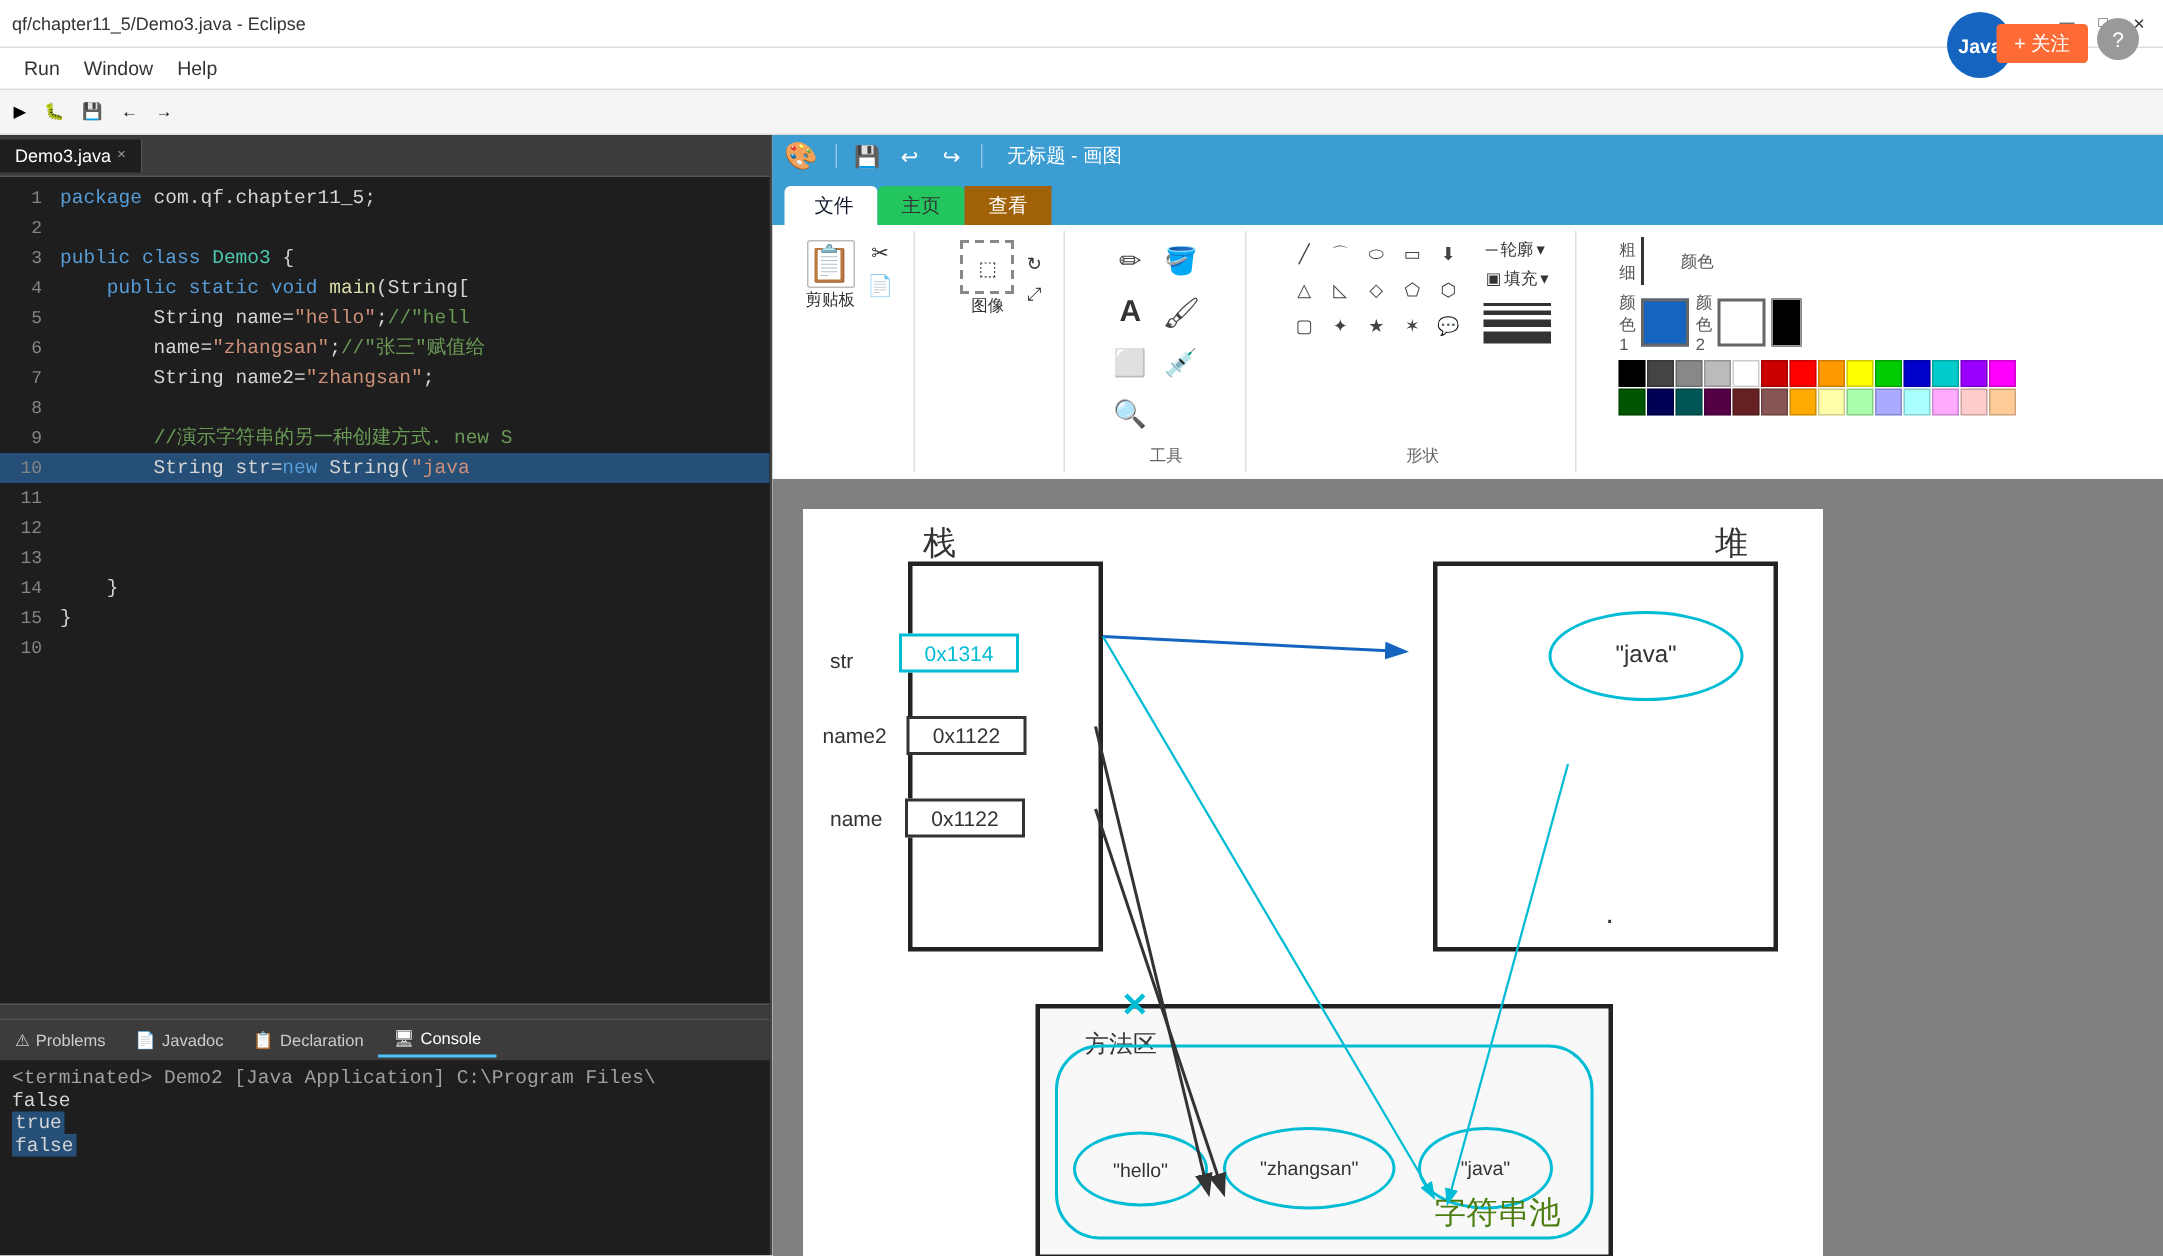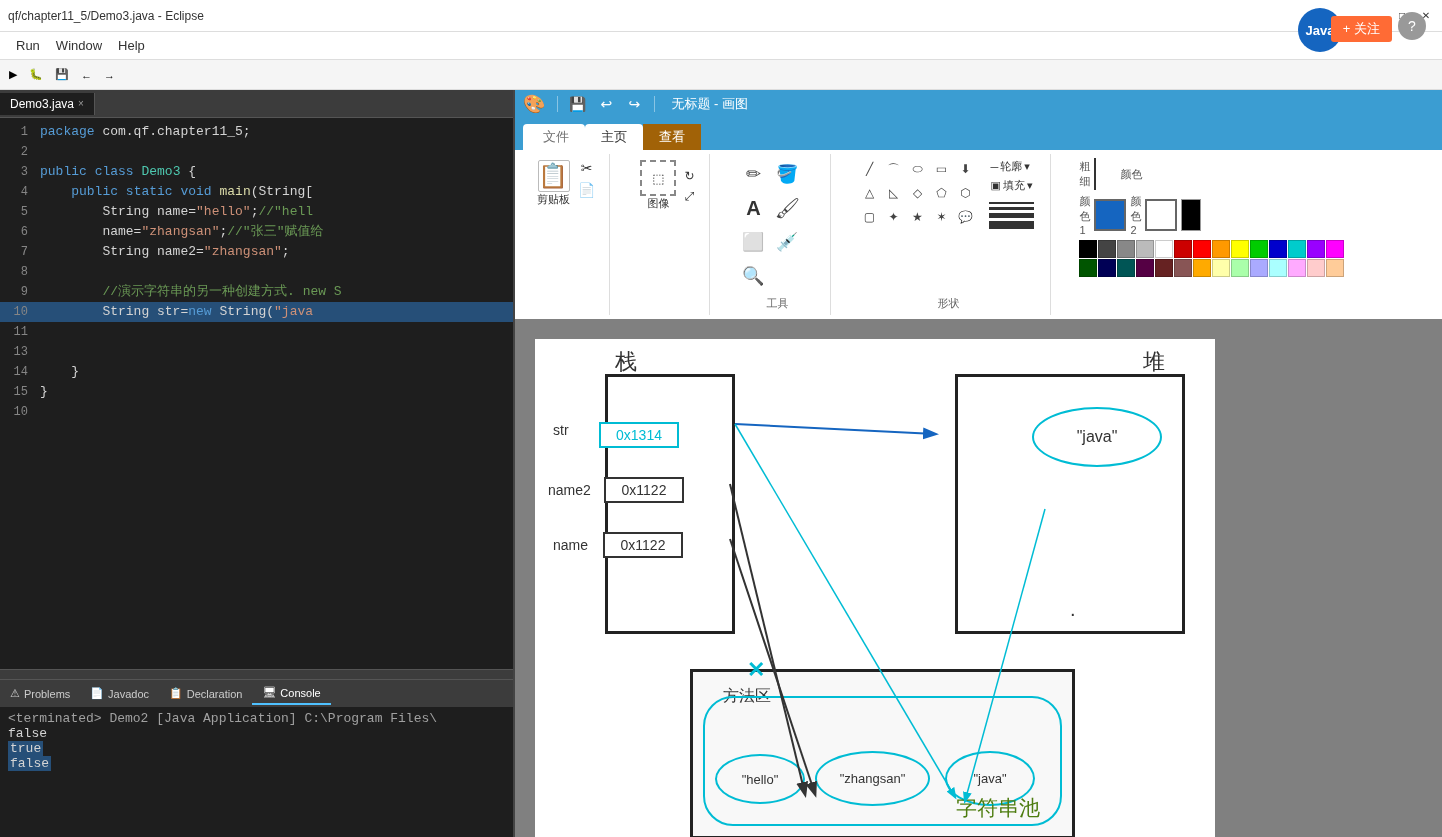--- a/index.html
+++ b/index.html
@@ -175,21 +175,21 @@
     }
     .ribbon-tab {
       padding: 4px 16px;
       font-size: 13px;
       color: #fff;
       cursor: pointer;
       background: #a16207;
     }
     .ribbon-tab.active {
       background: #fff;
-      color: #737373;
+      color: #0f172a;
       border-radius: 4px 4px 0 0;
       padding-left: 20px;
     }
     .ribbon-content {
       display: flex;
       align-items: stretch;
       padding: 4px 8px;
       gap: 16px;
       min-height: 80px;
       background: #fff;
@@ -512,20 +512,24 @@
       </div>
       <div class="code-line highlighted">
         <span class="line-num">10</span>
         <span class="line-content">        String str=<span class="kw-blue">new</span> String(<span class="kw-string">"java</span></span>
       </div>
       <div class="code-line">
         <span class="line-num">11</span>
         <span class="line-content"></span>
       </div>
       <div class="code-line">
+        <span class="line-num">12</span>
+        <span class="line-content"></span>
+      </div>
+      <div class="code-line">
         <span class="line-num">13</span>
         <span class="line-content"></span>
       </div>
       <div class="code-line">
         <span class="line-num">14</span>
         <span class="line-content">    }</span>
       </div>
       <div class="code-line">
         <span class="line-num">15</span>
         <span class="line-content">}</span>
@@ -577,21 +581,21 @@
         <div class="paint-qa-sep"></div>
         <span class="paint-qa-btn">💾</span>
         <span class="paint-qa-btn">↩</span>
         <span class="paint-qa-btn">↪</span>
         <div class="paint-qa-sep"></div>
         <span style="color:#fff; font-size:13px; margin-left:8px;">无标题 - 画图</span>
       </div>
 
       <div class="ribbon-tabs">
         <div class="ribbon-tab active">文件</div>
-        <div class="ribbon-tab" style="background:#ffffff; color:#333; border-radius:4px 4px 0 0;">主页</div>
+        <div class="ribbon-tab" style="background:#22c55e; color:#333; border-radius:4px 4px 0 0;">主页</div>
         <div class="ribbon-tab">查看</div>
       </div>
     </div>
 
     <div class="ribbon-content">
 
       <div class="ribbon-group">
         <div style="display:flex; gap:4px;">
           <div class="ribbon-btn">
             <div class="ribbon-btn-icon" style="font-size:24px;">📋</div>
@@ -734,21 +738,21 @@
     </div>
 
     <div class="canvas-area">
       <div class="paint-canvas">
 
         <div class="diagram-title-stack">栈</div>
         <div class="diagram-title-heap">堆</div>
 
         <div class="stack-box">
 
-          <div style="position:absolute; top:45px; left:-55px; display:flex; align-items:flex-start; gap:6px;">
+          <div style="position:absolute; top:45px; left:-55px; display:flex; align-items:flex-end; gap:6px;">
             <span style="font-size:14px; color:#333; min-width:40px;">str</span>
             <div class="addr-box cyan-border">0x1314</div>
           </div>
 
           <div style="position:absolute; top:100px; left:-60px; display:flex; align-items:center; gap:6px;">
             <span style="font-size:14px; color:#333; min-width:50px;">name2</span>
             <div class="addr-box">0x1122</div>
           </div>
 
           <div style="position:absolute; top:155px; left:-55px; display:flex; align-items:center; gap:6px;">

